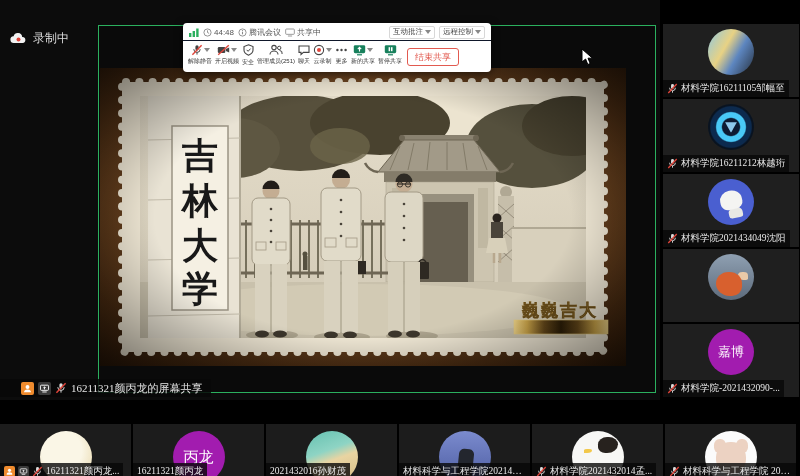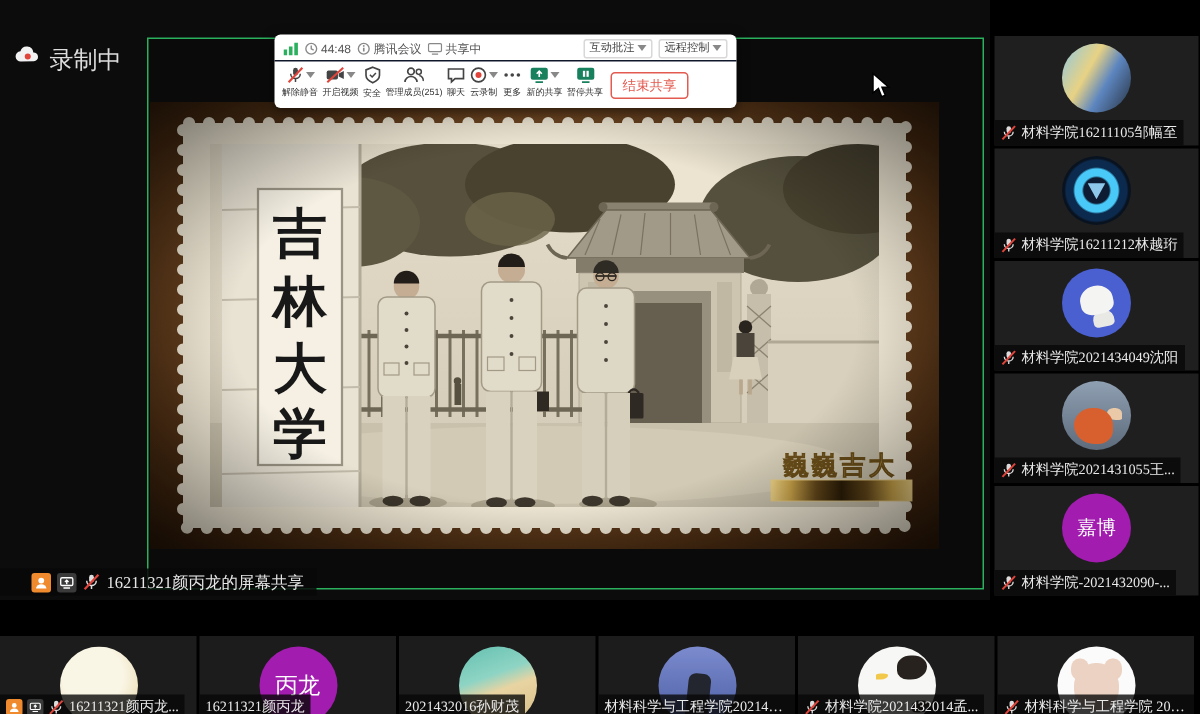--- a/index.html
+++ b/index.html
@@ -1,21 +1,21 @@
 <!DOCTYPE html>
 <html><head>
 <meta charset="utf-8">
 <style>
   html,body{margin:0;padding:0;background:#000;}
   .stage{position:relative;width:800px;height:476px;background:#000;overflow:hidden;
          font-family:"Liberation Sans","DejaVu Sans",sans-serif;}
   
   .main-area{position:absolute;left:0;top:0;width:660px;height:400px;background:#0c0c0c;}
-  .rec-badge{position:absolute;left:10px;top:30px;display:flex;align-items:flex-start;gap:6px;
-             color:#ddd;font-size:16px;}
+  .rec-badge{position:absolute;left:10px;top:30px;display:flex;align-items:center;gap:6px;
+             color:#ddd;font-size:12px;}
   .share-region{position:absolute;left:98px;top:25px;width:558px;height:368px;
                 border:1px solid #2bb05e;background:#0a0a0a;box-sizing:border-box;}
   .scene{position:absolute;left:1px;top:42px;width:526px;height:298px;display:block;}
   .share-overlay{position:absolute;left:0;top:379px;height:18px;display:flex;align-items:center;
                  gap:4px;background:rgba(8,8,8,.85);padding:0 8px 0 21px;color:#e6e6e6;font-size:11px;}
   .badge{width:13px;height:13px;border-radius:2px;display:inline-flex;align-items:center;justify-content:center;}
   .badge.host{background:#ef8b2e;}
   .badge.share{background:#3a3a3a;}
   .micoff{flex:0 0 auto;}
   
@@ -554,26 +554,20 @@
     <div class="avatar av-astro"></div>
     <div class="namebar">
       <svg class="micoff" width="11" height="11" viewBox="0 0 12 12">
           <use href="#icMicOff"></use>
         </svg>
       <span class="nm">材料学院2021434049沈阳</span>
     </div>
   </div>
   <div class="side-tile" style="top:249px">
     <div class="avatar av-anime2"></div>
-    <div class="namebar">
-      <svg class="micoff" width="11" height="11" viewBox="0 0 12 12">
-          <use href="#icMicOff"></use>
-        </svg>
-      <span class="nm">材料学院2021431055王...</span>
-    </div>
   </div>
   <div class="side-tile" style="top:324px">
     <div class="avatar av-blue">
         <span>嘉博</span>
       </div>
     <div class="namebar">
       <svg class="micoff" width="11" height="11" viewBox="0 0 12 12">
           <use href="#icMicOff"></use>
         </svg>
       <span class="nm">材料学院-2021432090-...</span>

